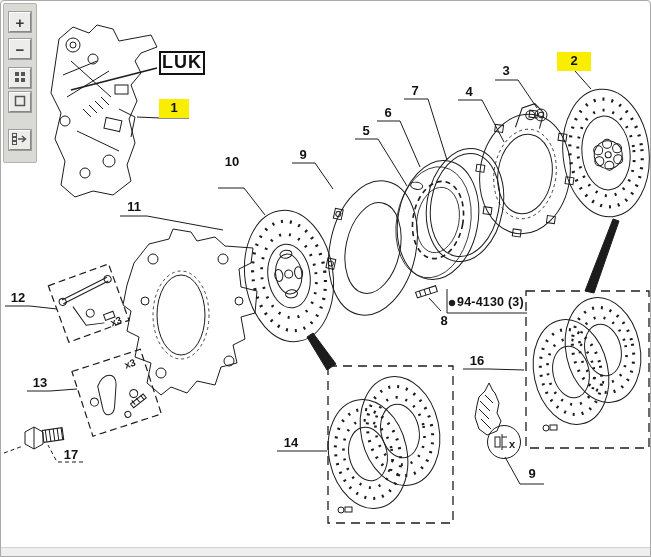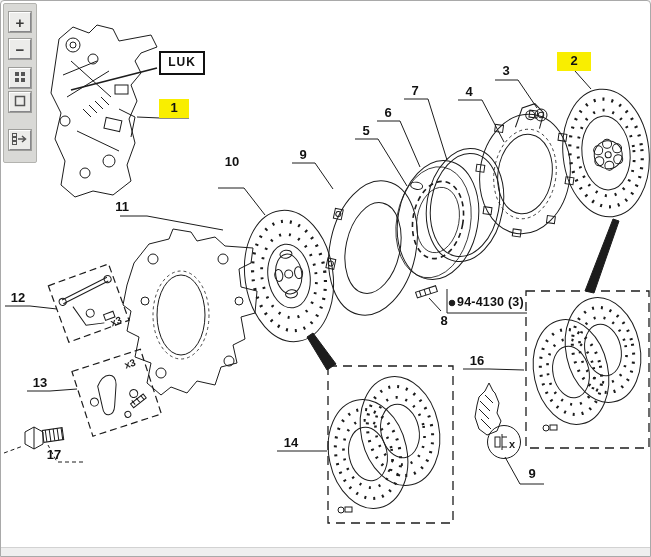--- a/index.html
+++ b/index.html
@@ -11,21 +11,21 @@
   .tbtn{position:absolute;left:5px;width:22px;height:20px;background:#ececea;
         border:1px solid;border-color:#ffffff #87878a #87878a #ffffff;outline:1px solid #9d9d9a;
         display:flex;align-items:center;justify-content:center;cursor:pointer;box-sizing:border-box;}
   .tbtn .glyph{font-size:15px;font-weight:bold;color:#3a3a3a;line-height:1;}
   
   svg.art{position:absolute;left:0;top:0;z-index:1;}
   .callout{position:absolute;z-index:3;font-size:13px;font-weight:bold;color:#111;
            text-align:center;line-height:18px;cursor:pointer;}
   .callout.hl{background:#f9ee00;}
   .brand{position:absolute;left:158px;top:50px;width:42px;height:20px;z-index:3;
-         border:2px solid #111;background:#fff;font-size:12px;font-weight:bold;letter-spacing:1px;
+         border:2px solid #111;background:#fff;font-size:18px;font-weight:bold;letter-spacing:1px;
          text-align:center;line-height:19px;color:#111;}
   .partcode{position:absolute;left:456px;top:294px;z-index:3;font-size:12.5px;font-weight:bold;
             color:#111;letter-spacing:0.2px;cursor:pointer;text-align:right;}
   
   .hscroll{position:absolute;left:0;bottom:0;width:100%;height:8px;background:#efefef;
            border-top:1px solid #d2d2d2;z-index:4;cursor:pointer;}
 </style>
 </head>
 <body>
 
@@ -281,24 +281,24 @@
   <div class="callout hl" style="left:158px;top:98px;width:30px;height:19px">1</div>
   <div class="callout hl" style="left:556px;top:51px;width:34px;height:19px">2</div>
   <div class="callout" style="left:495px;top:61px;width:20px">3</div>
   <div class="callout" style="left:458px;top:82px;width:20px">4</div>
   <div class="callout" style="left:355px;top:121px;width:20px">5</div>
   <div class="callout" style="left:377px;top:103px;width:20px">6</div>
   <div class="callout" style="left:404px;top:81px;width:20px">7</div>
   <div class="callout" style="left:433px;top:311px;width:20px">8</div>
   <div class="callout" style="left:292px;top:145px;width:20px">9</div>
   <div class="callout" style="left:218px;top:152px;width:26px">10</div>
-  <div class="callout" style="left:108px;top:197px;width:26px">11</div>
+  <div class="callout" style="left:120px;top:197px;width:26px">11</div>
   <div class="callout" style="left:4px;top:288px;width:26px">12</div>
   <div class="callout" style="left:26px;top:373px;width:26px">13</div>
   <div class="callout" style="left:277px;top:433px;width:26px">14</div>
   <div class="callout" style="left:517px;top:464px;width:28px">9</div>
   <div class="callout" style="left:463px;top:351px;width:26px">16</div>
-  <div class="callout" style="left:40px;top:445px;width:26px">17</div>
+  <div class="callout" style="left:57px;top:445px;width:26px">17</div>
 
   <div class="partcode">94-4130 (3)</div>
 
   <div class="hscroll"></div>
 </div>
 
 </body></html>

